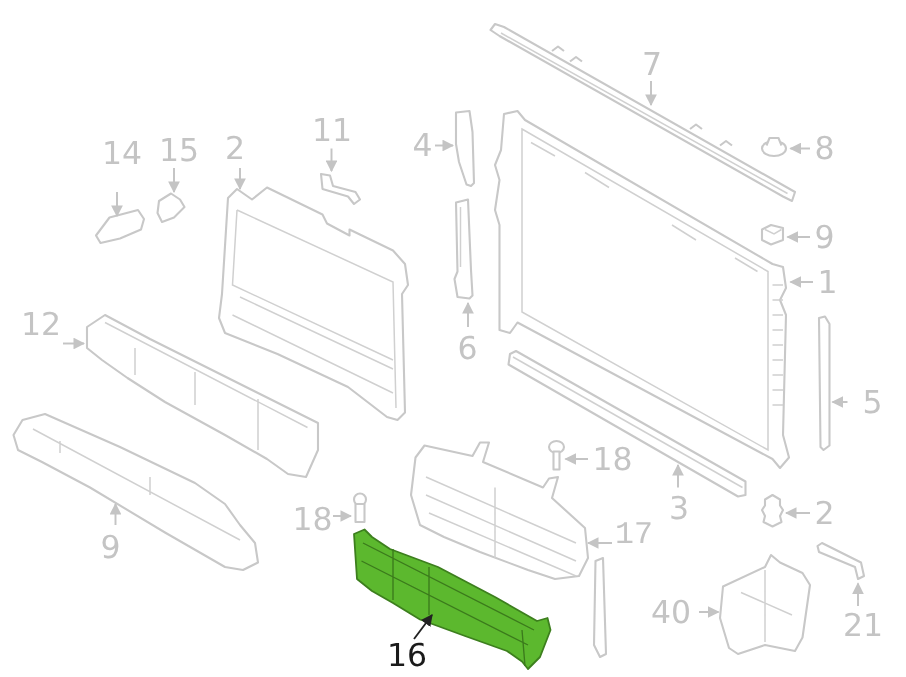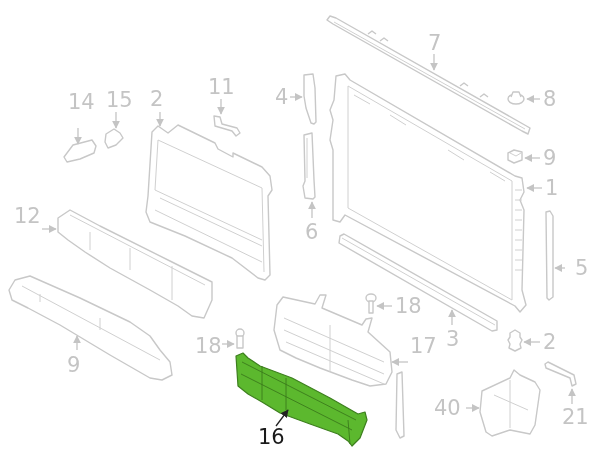--- a/index.html
+++ b/index.html
@@ -161,18 +161,18 @@
 <div class="callout" style="left:305px; top:222px;">6</div>
 <div class="callout" style="left:575px; top:258px;">5</div>
 <div class="callout" style="left:446px; top:329px;">3</div>
 <div class="callout" style="left:543px; top:332px;">2</div>
 <div class="callout" style="left:150px; top:89px;">2</div>
 <div class="callout" style="left:208px; top:77px;">11</div>
 <div class="callout" style="left:68px; top:92px;">14</div>
 <div class="callout" style="left:106px; top:90px;">15</div>
 <div class="callout" style="left:14px; top:206px;">12</div>
 <div class="callout" style="left:67px; top:355px;">9</div>
-<div class="callout" style="left:410px; top:336px;">17</div>
+<div class="callout" style="left:410px; top:347px;font-family:Liberation Mono, monospace;">17</div>
 <div class="callout" style="left:395px; top:296px;">18</div>
 <div class="callout" style="left:195px; top:336px;">18</div>
 <div class="callout hl" style="left:258px; top:427px;">16</div>
 <div class="callout" style="left:434px; top:398px;">40</div>
 <div class="callout" style="left:562px; top:407px;">21</div>
 
 </body></html>

